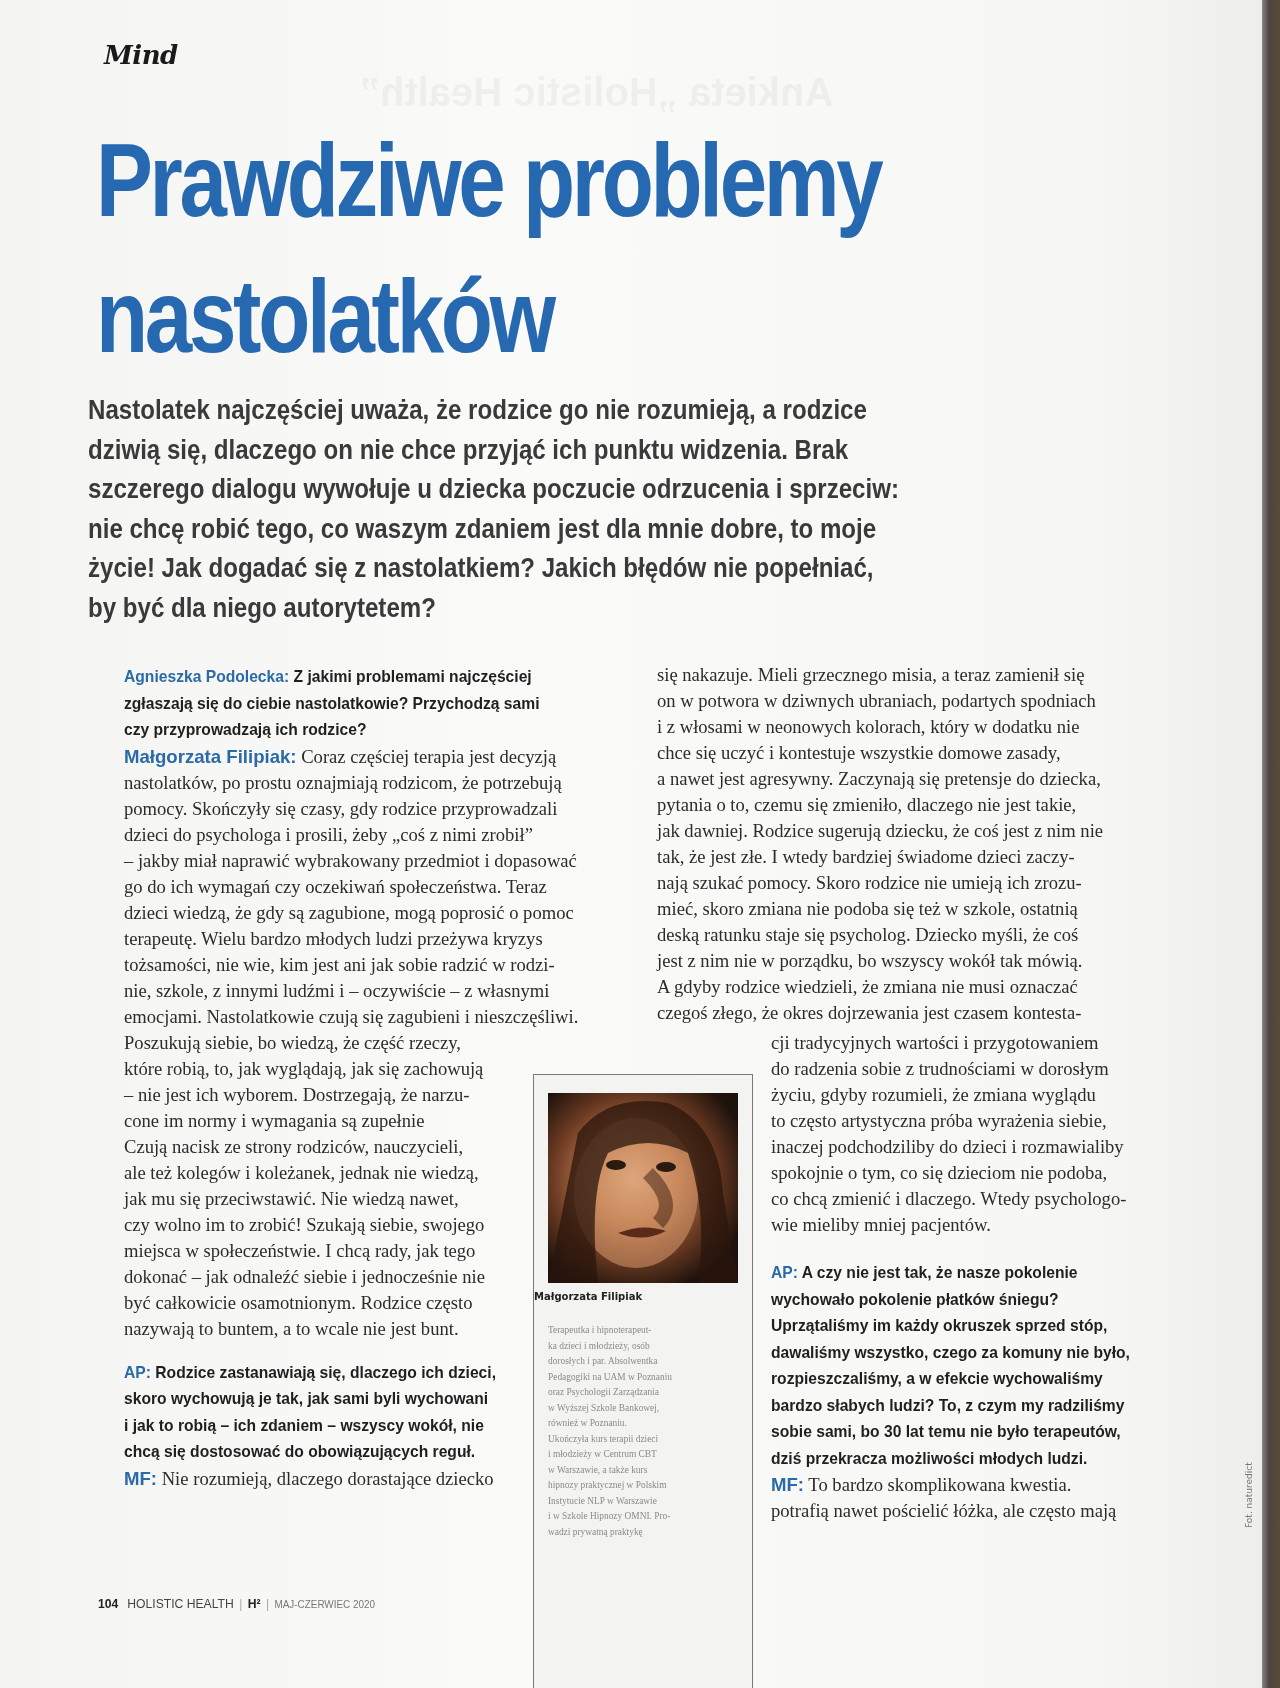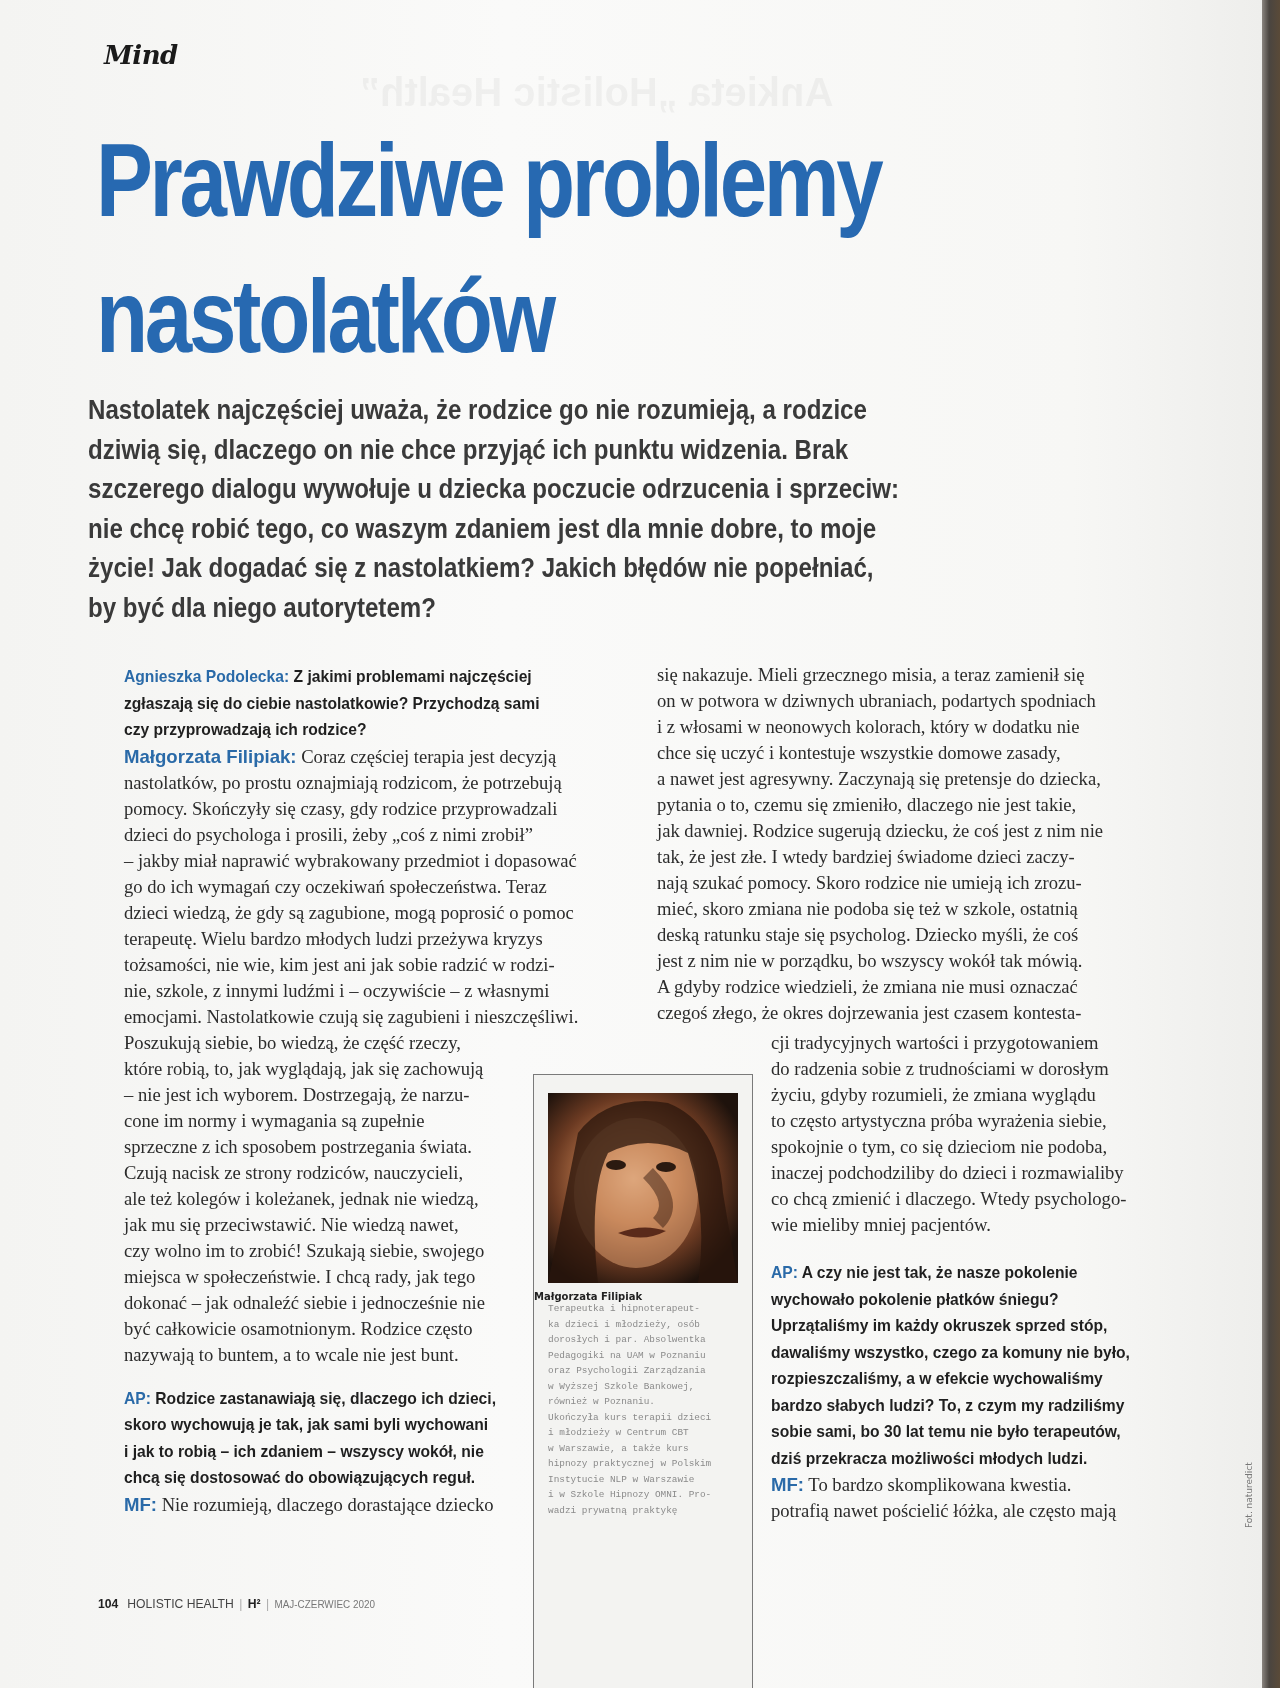--- a/index.html
+++ b/index.html
@@ -58,22 +58,22 @@
     position:absolute; left:14px; top:18px; width:190px; height:190px;
     background:radial-gradient(ellipse at 45% 45%, #e2b48e 0%, #b7754a 30%, #6b3a22 55%, #1e120c 80%);
     overflow:hidden;
   }
   .photo svg { position:absolute; left:0; top:0; }
   .caption-name {
     position:absolute; left:0; top:216px; width:218px; text-align:left;
     font-family:"DejaVu Sans", sans-serif; font-weight:bold; font-size:10px; color:#222;
   }
   .caption-bio {
-    position:absolute; left:14px; top:226px; width:195px;
-    font-family:Liberation Mono, monospace; font-size:9.4px; line-height:15.5px; color:#8a8a8a;
+    position:absolute; left:14px; top:248px; width:195px;
+    font-family:Liberation Serif, serif; font-size:9.4px; line-height:15.5px; color:#8a8a8a;
   }
   .caption-bio div { white-space:nowrap; }
   .footer {
     position:absolute; left:98px; top:1596px;
     font-family:"Liberation Sans", sans-serif; font-size:13.5px; color:#444;
     transform:scaleX(0.9); transform-origin:left top; white-space:nowrap;
   }
   .footer .num { font-weight:bold; color:#222; margin-right:10px; }
   .footer .sep { color:#aaa; margin:0 6px; }
   .footer .h2 { font-weight:bold; color:#222; }
@@ -127,21 +127,20 @@
     <div class="ln">go do ich wymagań czy oczekiwań społeczeństwa. Teraz</div>
     <div class="ln">dzieci wiedzą, że gdy są zagubione, mogą poprosić o pomoc</div>
     <div class="ln">terapeutę. Wielu bardzo młodych ludzi przeżywa kryzys</div>
     <div class="ln">tożsamości, nie wie, kim jest ani jak sobie radzić w rodzi-</div>
     <div class="ln">nie, szkole, z innymi ludźmi i – oczywiście – z własnymi</div>
     <div class="ln">emocjami. Nastolatkowie czują się zagubieni i nieszczęśliwi.</div>
     <div class="ln">Poszukują siebie, bo wiedzą, że część rzeczy,</div>
     <div class="ln">które robią, to, jak wyglądają, jak się zachowują</div>
     <div class="ln">– nie jest ich wyborem. Dostrzegają, że narzu-</div>
     <div class="ln">cone im normy i wymagania są zupełnie</div>
-    <div class="ln">sprzeczne z ich sposobem postrzegania świata.</div>
     <div class="ln">Czują nacisk ze strony rodziców, nauczycieli,</div>
     <div class="ln">ale też kolegów i koleżanek, jednak nie wiedzą,</div>
     <div class="ln">jak mu się przeciwstawić. Nie wiedzą nawet,</div>
     <div class="ln">czy wolno im to zrobić! Szukają siebie, swojego</div>
     <div class="ln">miejsca w społeczeństwie. I chcą rady, jak tego</div>
     <div class="ln">dokonać – jak odnaleźć siebie i jednocześnie nie</div>
     <div class="ln">być całkowicie osamotnionym. Rodzice często</div>
     <div class="ln">nazywają to buntem, a to wcale nie jest bunt.</div>
   </div>
   <div style="height:18px"></div>
@@ -171,22 +170,22 @@
   <div class="ln">jest z nim nie w porządku, bo wszyscy wokół tak mówią.</div>
   <div class="ln">A gdyby rodzice wiedzieli, że zmiana nie musi oznaczać</div>
   <div class="ln">czegoś złego, że okres dojrzewania jest czasem kontesta-</div>
 </div>
 
 <div class="col col3">
   <div class="ln">cji tradycyjnych wartości i przygotowaniem</div>
   <div class="ln">do radzenia sobie z trudnościami w dorosłym</div>
   <div class="ln">życiu, gdyby rozumieli, że zmiana wyglądu</div>
   <div class="ln">to często artystyczna próba wyrażenia siebie,</div>
+  <div class="ln">inaczej podchodziliby do dzieci i rozmawialiby</div>
   <div class="ln">spokojnie o tym, co się dzieciom nie podoba,</div>
-  <div class="ln">inaczej podchodziliby do dzieci i rozmawialiby</div>
   <div class="ln">co chcą zmienić i dlaczego. Wtedy psychologo-</div>
   <div class="ln">wie mieliby mniej pacjentów.</div>
   <div style="height:22px"></div>
   <div class="q">
     <div class="ln"><span class="spk">AP:</span><span> A czy nie jest tak, że nasze pokolenie</span></div>
     <div class="ln">wychowało pokolenie płatków śniegu?</div>
     <div class="ln">Uprzątaliśmy im każdy okruszek sprzed stóp,</div>
     <div class="ln">dawaliśmy wszystko, czego za komuny nie było,</div>
     <div class="ln">rozpieszczaliśmy, a w efekcie wychowaliśmy</div>
     <div class="ln">bardzo słabych ludzi? To, z czym my radziliśmy</div>

